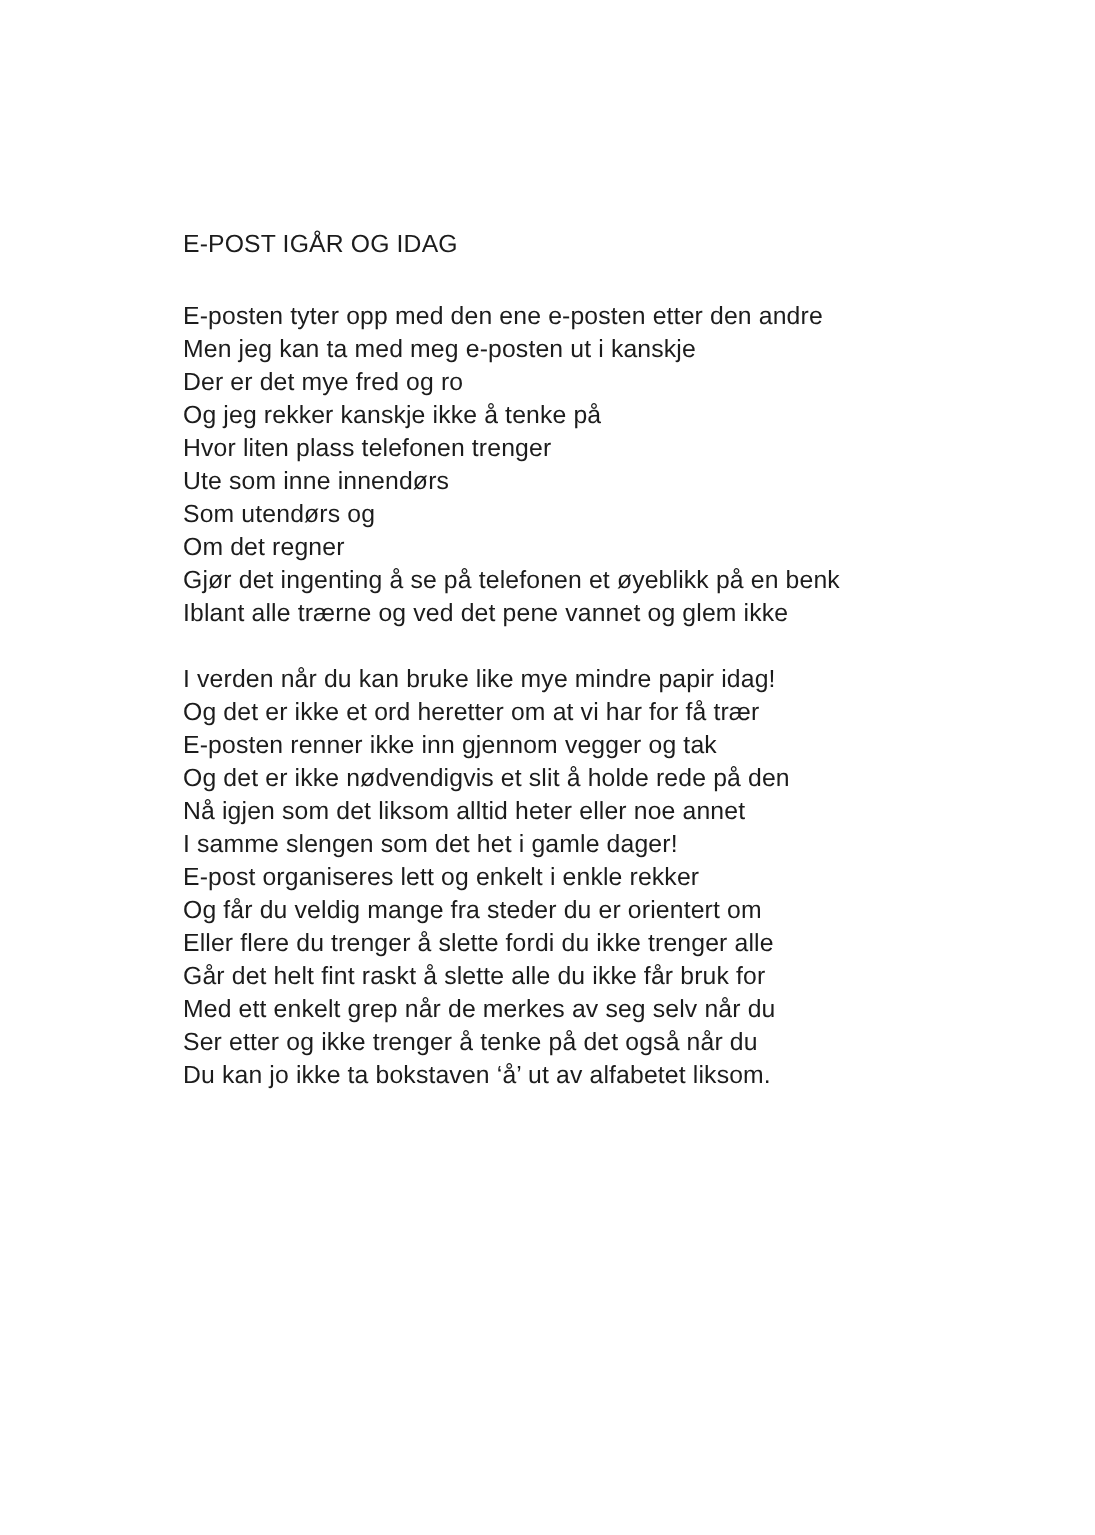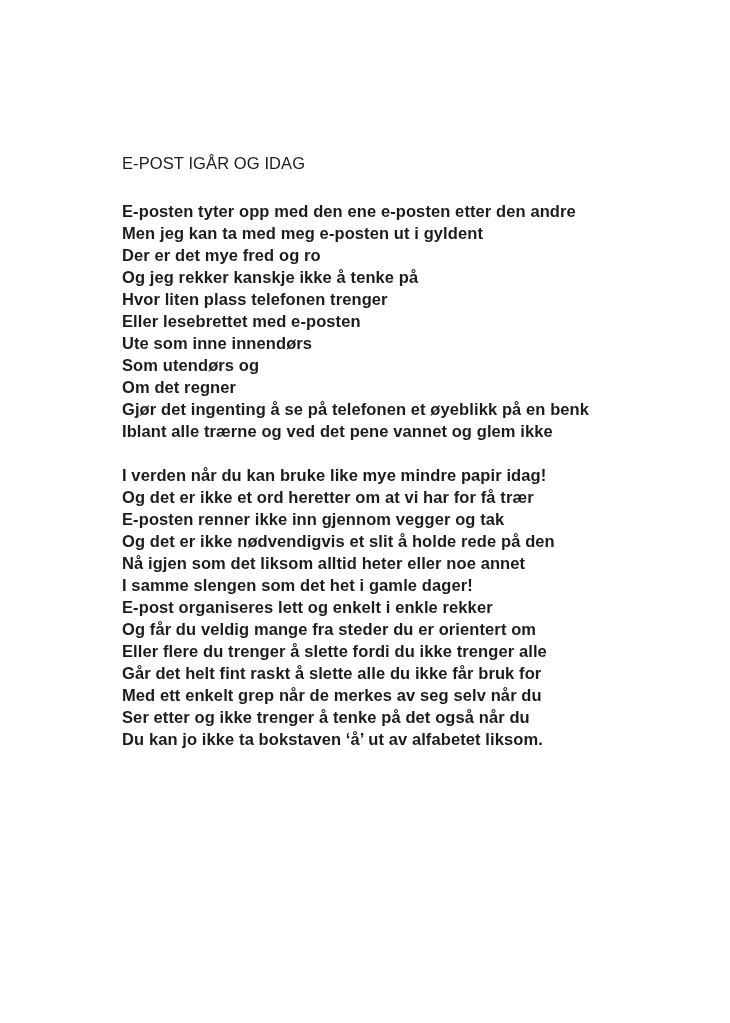--- a/index.html
+++ b/index.html
@@ -23,36 +23,34 @@
   }
   .title {
     margin: 0 0 26px 0;
     font-weight: 400;
   }
   .stanza {
     margin: 0 0 22px 0;
   }
   .line {
     white-space: pre;
-    font-weight: bold;
   }
 </style>
 </head>
 <body>
 
 <div class="page">
   <div class="title">E-POST IGÅR OG IDAG</div>
 
   <div class="stanza">
       <div class="line">E-posten tyter opp med den ene e-posten etter den andre</div>
-      <div class="line">Men jeg kan ta med meg e-posten ut i gyldent</div>
+      <div class="line">Men jeg kan ta med meg e-posten ut i kanskje</div>
       <div class="line">Der er det mye fred og ro</div>
       <div class="line">Og jeg rekker kanskje ikke å tenke på</div>
       <div class="line">Hvor liten plass telefonen trenger</div>
-      <div class="line">Eller lesebrettet med e-posten</div>
       <div class="line">Ute som inne innendørs</div>
       <div class="line">Som utendørs og</div>
       <div class="line">Om det regner</div>
       <div class="line">Gjør det ingenting å se på telefonen et øyeblikk på en benk</div>
       <div class="line">Iblant alle trærne og ved det pene vannet og glem ikke</div>
     </div>
 
   <div class="stanza">
       <div class="line">I verden når du kan bruke like mye mindre papir idag!</div>
       <div class="line">Og det er ikke et ord heretter om at vi har for få trær</div>

